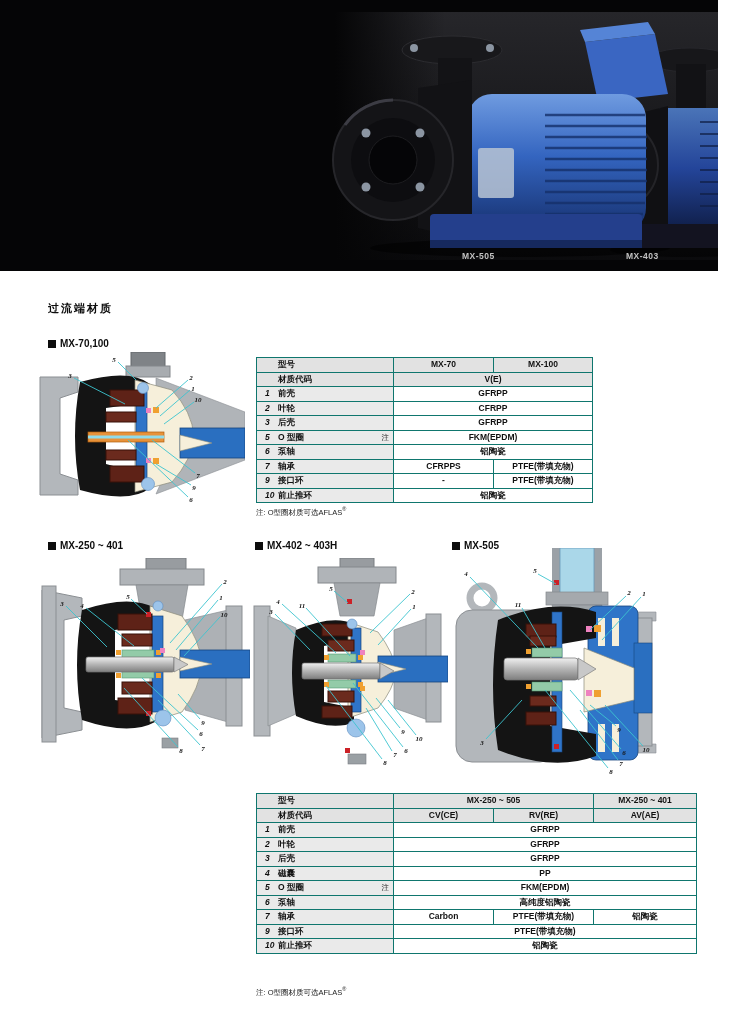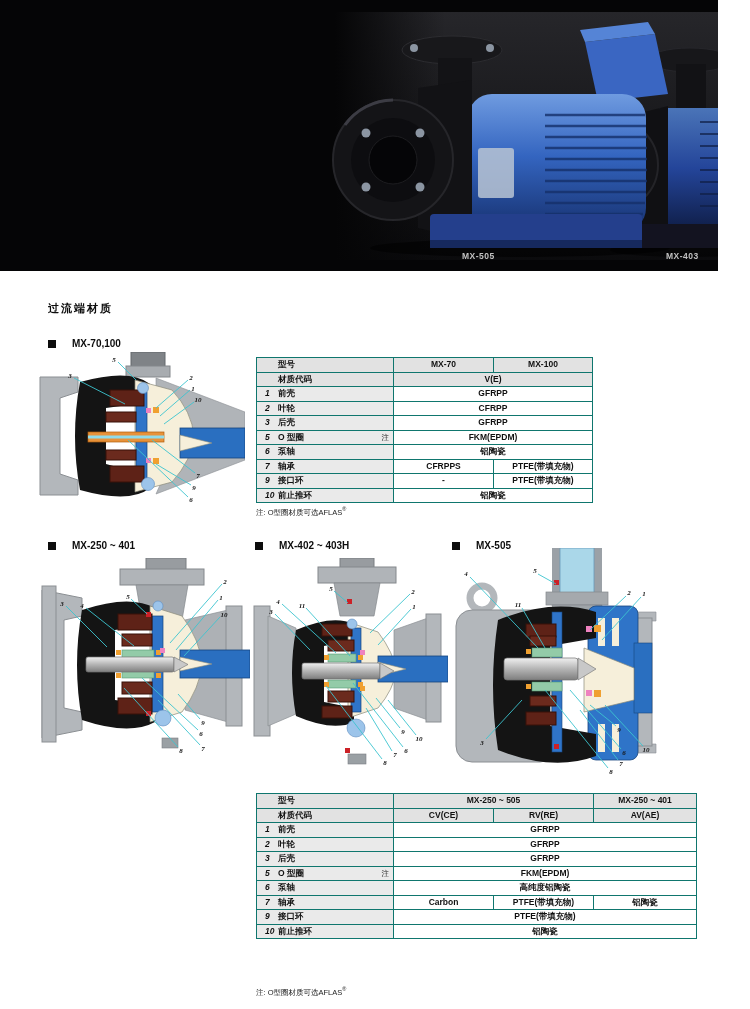--- a/index.html
+++ b/index.html
@@ -2,24 +2,24 @@
 <html><head>
 <meta charset="utf-8">
 <style>
   html,body{margin:0;padding:0;background:#fff;}
   .canvas{position:relative;width:718px;height:1009px;background:#ffffff;overflow:hidden;
           font-family:"Liberation Sans","DejaVu Sans",sans-serif;color:#111;}
   
   .banner{position:absolute;left:0;top:0;width:750px;height:271px;background:#050506;}
   .hero-label{position:absolute;top:251px;color:#c2c2c2;font-size:8.5px;font-weight:bold;letter-spacing:.5px;}
   .hero-label.l1{left:462px;}
-  .hero-label.l2{left:666px;}
+  .hero-label.l2{left:626px;}
   
   .sec-title{position:absolute;left:48px;top:301px;font-size:11px;font-weight:bold;letter-spacing:2px;color:#0d0d0d;}
-  .subhead{position:absolute;font-size:10px;font-weight:bold;color:#0d0d0d;display:flex;align-items:center;gap:16px;white-space:nowrap;}
+  .subhead{position:absolute;font-size:10px;font-weight:bold;color:#0d0d0d;display:flex;align-items:center;gap:4px;white-space:nowrap;}
   .subhead .sq{width:8px;height:8px;background:#0d0d0d;display:inline-block;flex:0 0 auto;}
   
   .mtable{position:absolute;border-collapse:collapse;table-layout:fixed;font-size:8.5px;color:#111;
           border:1px solid #565656;}
   .mtable td{border:1px solid #0f766e;height:13.5px;padding:0 8px;line-height:1.1;overflow:hidden;white-space:nowrap;}
   .mtable tr.hdr td{background:#e2e2e2;font-weight:bold;}
   .mtable td.lab{background:#eaeaea;font-weight:bold;position:relative;}
   .mtable td.val{text-align:center;background:#fff;font-weight:bold;}
   .mtable td.hlab{background:#e2e2e2;font-weight:bold;padding-left:21px;}
   .num{display:inline-block;width:13px;font-style:italic;font-weight:bold;}
@@ -462,20 +462,24 @@
         </tr>
     <tr>
           <td class="lab"><span class="num">2</span><span>叶轮</span></td>
       <td class="val" colspan="3">GFRPP</td>
         </tr>
     <tr>
           <td class="lab"><span class="num">3</span><span>后壳</span></td>
       <td class="val" colspan="3">GFRPP</td>
         </tr>
     <tr>
+          <td class="lab"><span class="num">4</span><span>磁囊</span></td>
+      <td class="val" colspan="3">PP</td>
+        </tr>
+    <tr>
           <td class="lab"><span class="num">5</span><span>O 型圈</span><span class="note">注</span></td>
       <td class="val" colspan="3">FKM(EPDM)</td>
         </tr>
     <tr>
           <td class="lab"><span class="num">6</span><span>泵轴</span></td>
       <td class="val" colspan="3">高纯度铝陶瓷</td>
         </tr>
     <tr>
           <td class="lab"><span class="num">7</span><span>轴承</span></td>
       <td class="val">Carbon</td>

